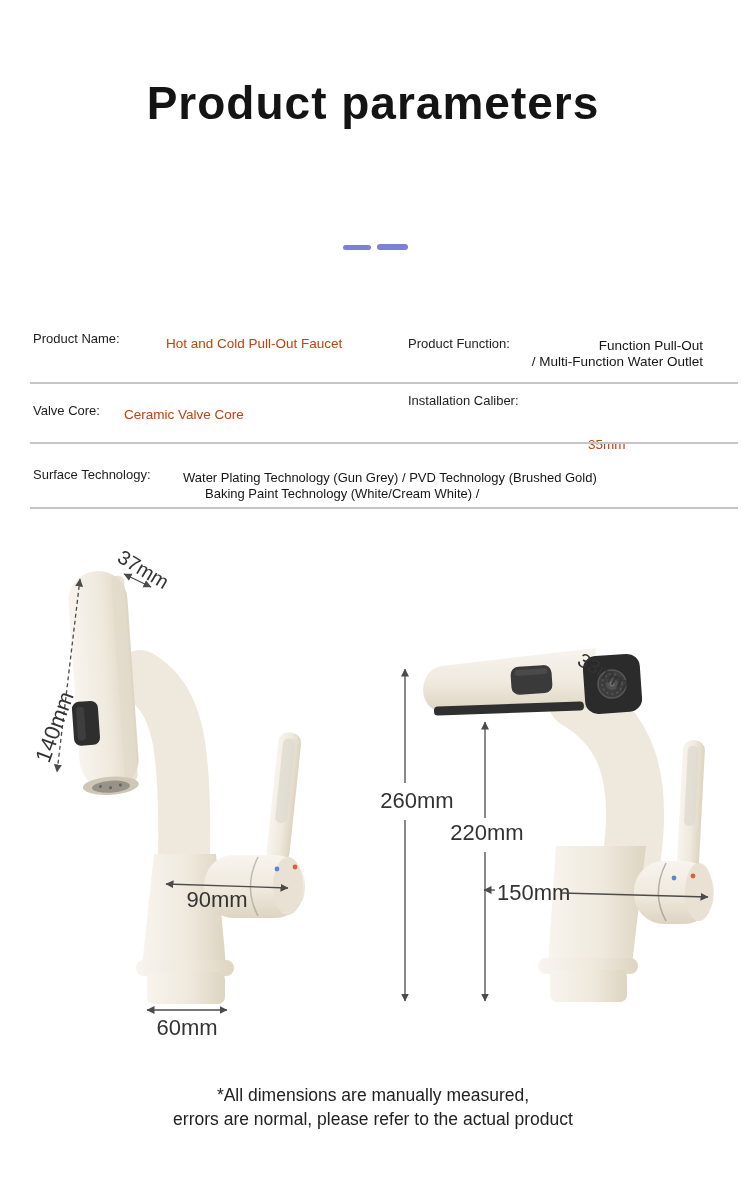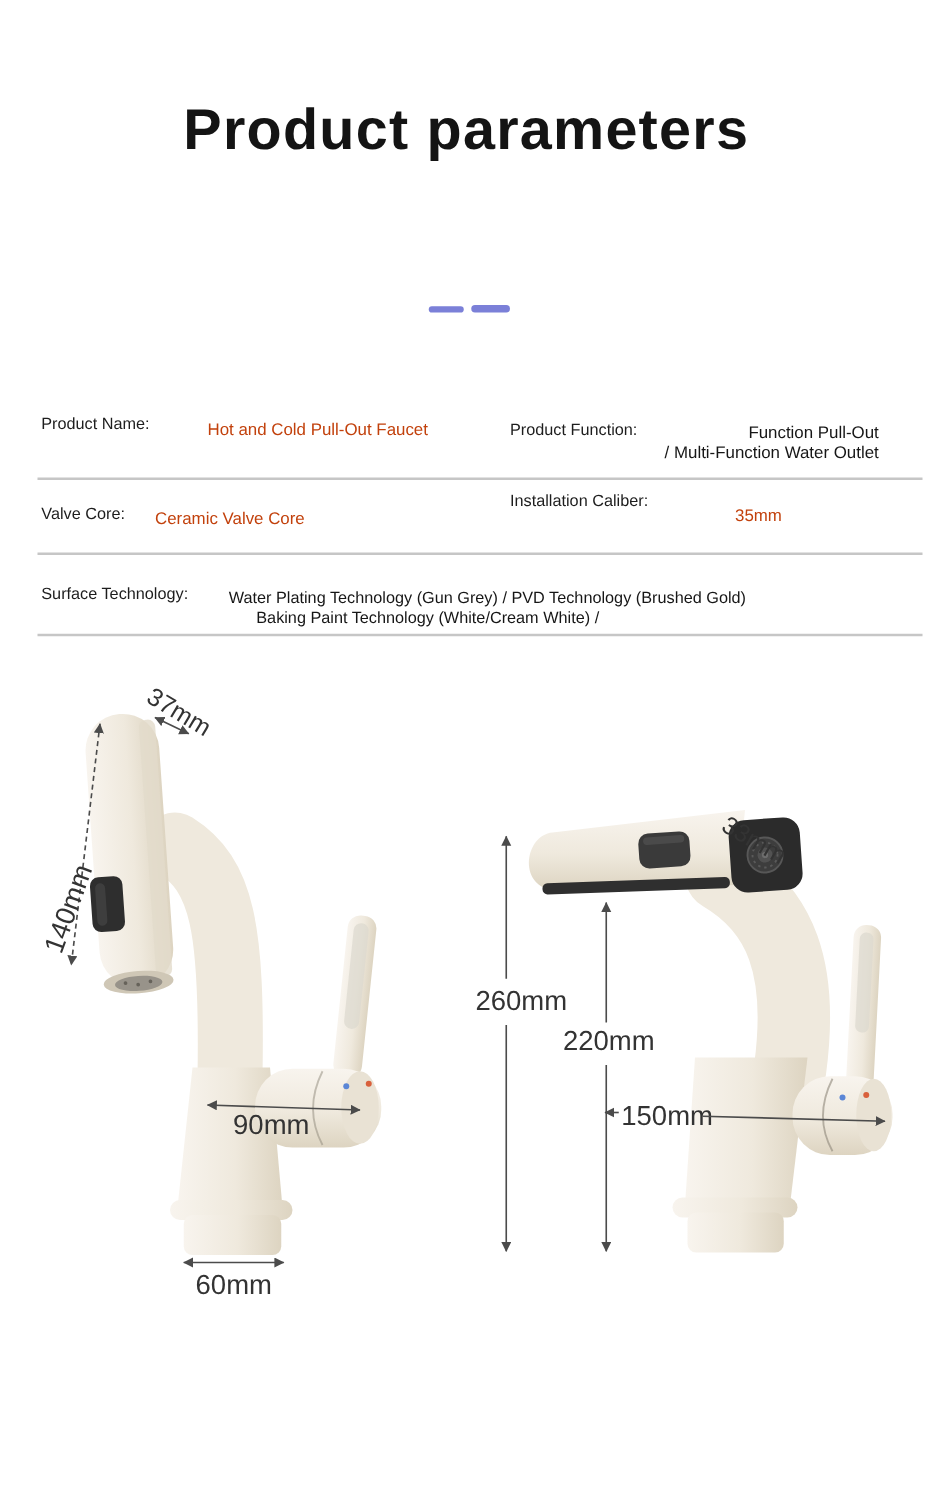--- a/index.html
+++ b/index.html
@@ -45,21 +45,21 @@
   <div class="spec-label" style="left:408px;top:336px;">Product Function:</div>
   <div class="spec-value-block" style="left:508px;top:338px;width:195px;text-align:right;">
     <span style="display:block;">Function Pull-Out</span>
     <span style="display:block;">/ Multi-Function Water Outlet</span>
   </div>
   <div class="divider" style="top:382px;"></div>
 
   <div class="spec-label" style="left:33px;top:403px;">Valve Core:</div>
   <div class="spec-value" style="left:124px;top:407px;">Ceramic Valve Core</div>
   <div class="spec-label" style="left:408px;top:393px;">Installation Caliber:</div>
-  <div class="spec-value" style="left:588px;top:405px;">35mm</div>
+  <div class="spec-value" style="left:588px;top:437px;">35mm</div>
   <div class="divider" style="top:442px;"></div>
 
   <div class="spec-label" style="left:33px;top:467px;">Surface Technology:</div>
   <div class="spec-value-block" style="left:183px;top:470px;width:440px;font-size:13px;line-height:15.5px;text-align:left;">
     <span style="display:block;">Water Plating Technology (Gun Grey) / PVD Technology (Brushed Gold)</span>
     <span style="display:block;margin-left:22px;">Baking Paint Technology (White/Cream White) /</span>
   </div>
   <div class="divider" style="top:507px;"></div>
 
   <svg class="figure" width="746" height="540" viewBox="0 530 746 540">
@@ -152,15 +152,17 @@
       <line x1="485" y1="722" x2="485" y2="818" class="dimline" marker-start="url(#arw)"></line>
       <text class="dim" transform="translate(487,840)" text-anchor="middle">220mm</text>
       <line x1="485" y1="852" x2="485" y2="1001" class="dimline" marker-end="url(#arw)"></line>
       <line x1="484" y1="890" x2="495" y2="890" class="dimline" marker-start="url(#arw)"></line>
       <text class="dim" transform="translate(497,900)">150mm</text>
       <line x1="562" y1="893" x2="708" y2="897" class="dimline" marker-end="url(#arw)"></line>
     </g>
   </svg>
 
   <div class="footer">
+    <span style="display:block;">*All dimensions are manually measured,</span>
+    <span style="display:block;">errors are normal, please refer to the actual product</span>
   </div>
 
 </div>
 
 </body></html>

